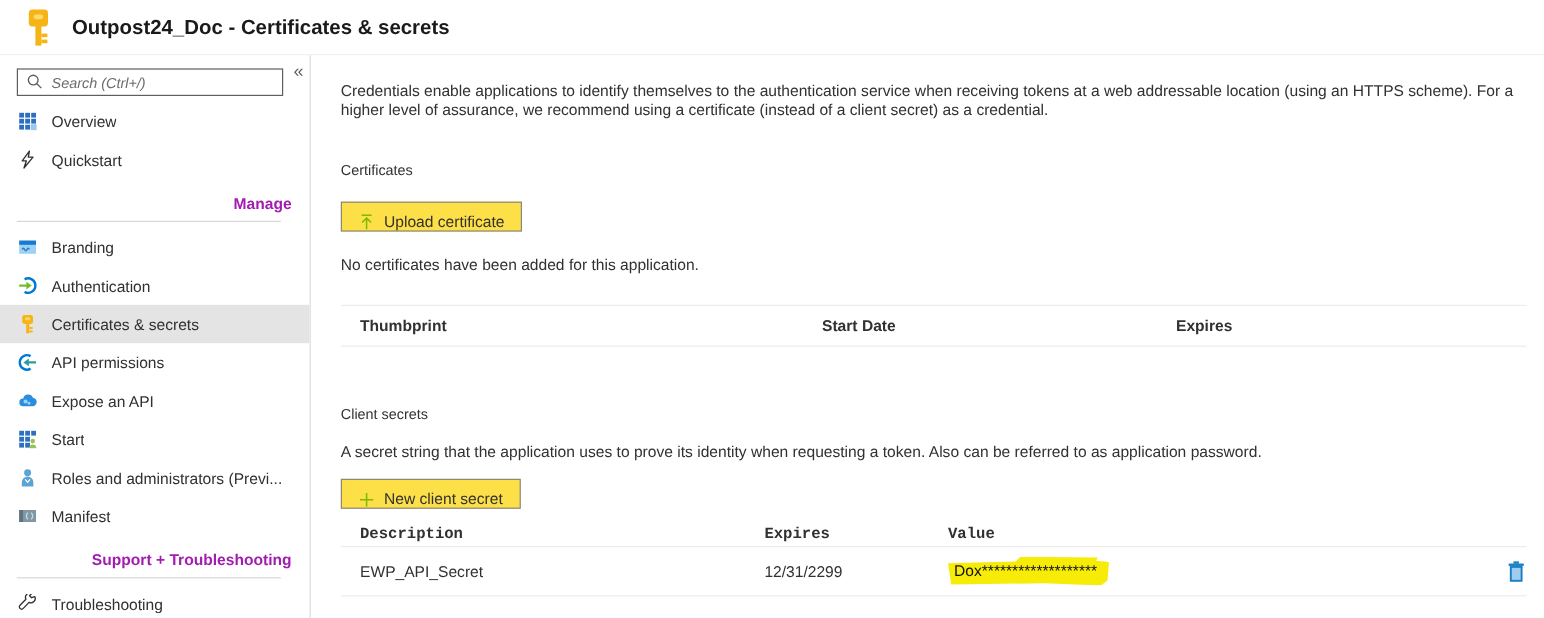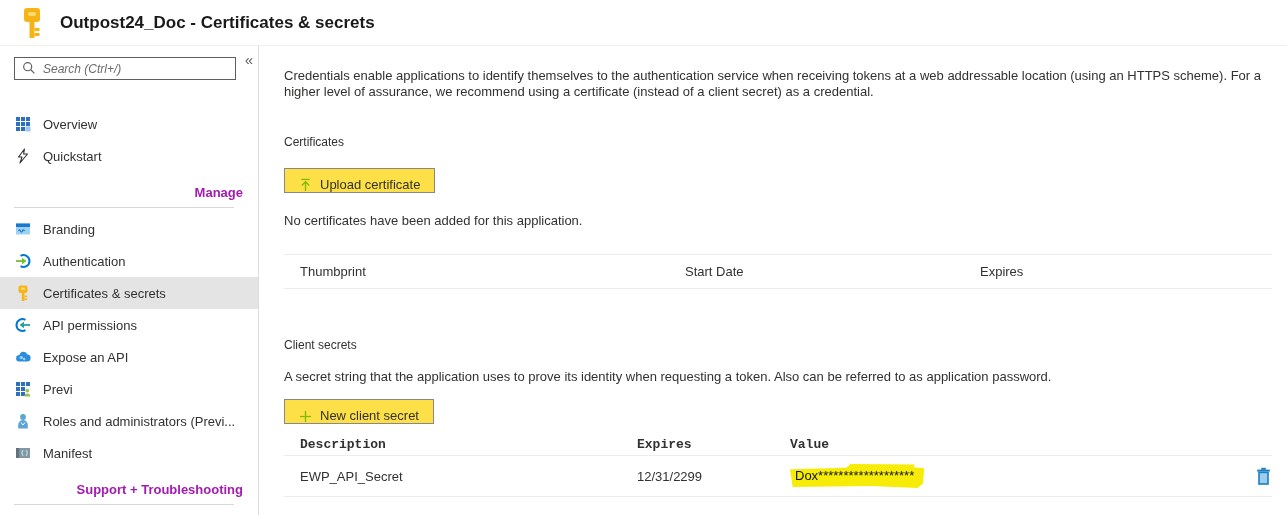--- a/index.html
+++ b/index.html
@@ -38,21 +38,21 @@
     flex-shrink: 0;
   }
   .collapse-btn {
     position: absolute;
     top: 6px; right: 5px;
     color: #605e5c;
     font-size: 15px;
     cursor: pointer;
     line-height: 1;
   }
-  .search-wrap { position: relative; margin: 0 22px 28px 14px; }
+  .search-wrap { position: relative; margin: 0 22px 5px 14px; }
   .search-wrap input {
     width: 100%; height: 23px;
     border: 1px solid #605e5c;
     padding: 0 6px 0 28px;
     font-size: 12px;
     font-family: "Liberation Sans", sans-serif;
     color: #323130;
     outline: none;
   }
   .search-wrap input::placeholder { font-style: italic; color: #6b6b6b; }
@@ -114,21 +114,21 @@
   
   .tbl-cert { margin-top: 26px; }
   .tbl-cert .hdr-row {
     display: grid;
     grid-template-columns: 385px 295px auto;
     padding-left: 16px;
     height: 35px;
     align-items: center;
     border-top: 1px solid #ececec;
     border-bottom: 1px solid #ececec;
-    font-weight: 400;
+    font-weight: 700;
   }
   .tbl-secret { margin-top: 8px; }
   .tbl-secret .hdr-row {
     display: grid;
     grid-template-columns: 337px 153px auto 40px;
     padding-left: 16px;
     height: 22px;
     align-items: center;
     border-bottom: 1px solid #ececec;
     font-weight: 600;
@@ -282,21 +282,21 @@
               <rect x="11" y="1" width="4" height="4"></rect>
             <rect x="1" y="6" width="4" height="4"></rect>
               <rect x="6" y="6" width="4" height="4"></rect>
             <rect x="1" y="11" width="4" height="4"></rect>
               <rect x="6" y="11" width="4" height="4"></rect>
           </g>
           <circle cx="12.3" cy="9.6" r="1.9" fill="#9bc158"></circle>
           <path d="M9.3 15.5 a3 3 0 0 1 6 0 z" fill="#9bc158"></path>
         </svg>
       </span>
-      <span class="lbl">Previ</span>
+      <span class="lbl">Start</span>
     </div>
 
     <div class="nav-item">
       <span class="ico">
         <svg width="16" height="16" viewBox="0 0 16 16">
           <circle cx="8" cy="4" r="2.9" fill="#5ba4d4"></circle>
           <path d="M3.2 15.5 v-3.6 a4.8 4.8 0 0 1 9.6 0 v3.6 z" fill="#5ba4d4"></path>
           <path d="M6 9.5 L8 12 L10 9.5" fill="none" stroke="#ffffff" stroke-width="1"></path>
         </svg>
       </span>

